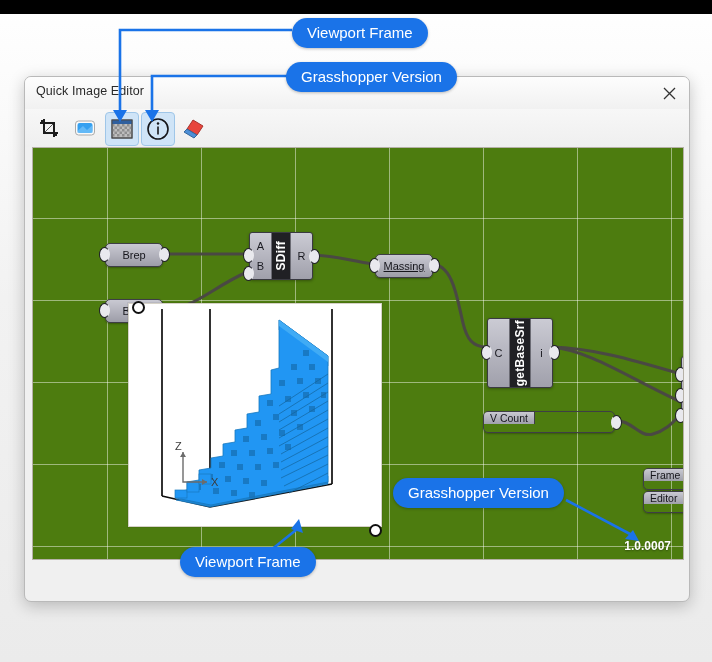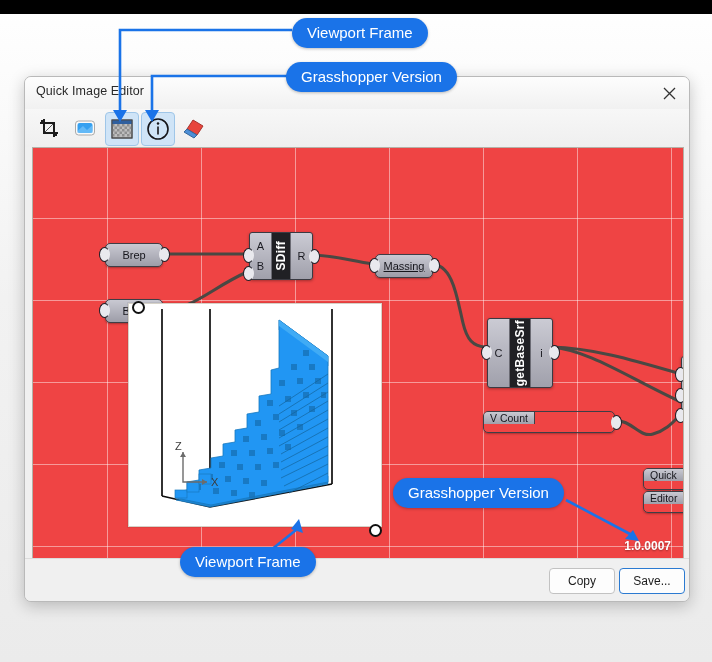--- a/index.html
+++ b/index.html
@@ -25,21 +25,21 @@
   .closebtn svg{display:block;}
 
   .toolbar{position:absolute;left:0;top:32px;width:664px;height:38px;
     background:linear-gradient(180deg,#f7f7f7,#efefef);}
   .tool{position:absolute;top:3px;width:32px;height:32px;border-radius:4px;
     display:flex;align-items:center;justify-content:center;}
   .tool.sel{background:#cfe4f7;border:1px solid #9fc6e8;}
 
   
   .canvasWrap{position:absolute;left:7px;top:70px;width:650px;height:411px;
-    background:#ef4444;border:1px solid #b5b1a7;overflow:hidden;}
+    background:#4d7c0f;border:1px solid #b5b1a7;overflow:hidden;}
   .grid{position:absolute;inset:0;
     background-image:
       linear-gradient(to right,rgba(255,255,255,.46) 1px,transparent 1px),
       linear-gradient(to bottom,rgba(255,255,255,.46) 1px,transparent 1px);
     background-size:94px 82px;background-position:-20px -12px;}
 
   
   .ghparam{position:absolute;height:22px;border-radius:5px;
     background:linear-gradient(180deg,#c9c9d2,#9d9da8);
     border:1px solid #3e3e46;display:flex;align-items:center;justify-content:center;
@@ -253,38 +253,34 @@
         <div class="nm">V Count</div>
         <div class="trk">
           <div class="ticks"></div>
           <div class="dia"></div>
           <div class="val">22</div>
         </div>
       </div>
       <div class="port r" style="left:578px;top:267px;"></div>
 
       <div class="slider" style="left:610px;top:320px;width:110px;">
-        <div class="nm">Quick</div>
+        <div class="nm">Frame</div>
         <div class="trk">
           
         </div>
       </div>
 
       <div class="slider" style="left:610px;top:343px;width:110px;">
         <div class="nm">Editor</div>
 
       </div>
 
       <div class="version">1.0.0007</div>
     </div>
 
-    <div class="footer">
-      <div class="btn" style="left:524px">Copy</div>
-      <div class="btn focus" style="left:594px">Save...</div>
-    </div>
   </div>
 
   <div class="vp">
     <svg width="252" height="222" viewBox="0 0 252 222">
       <rect x="0" y="0" width="252" height="222" fill="#ffffff"></rect>
       <g stroke="#0d0d0d" stroke-width="1.7" fill="none">
         <path d="M33 5 L33 192"></path>
         <path d="M81 5 L81 203"></path>
         <path d="M203 5 L203 180"></path>
         <path d="M33 192 L81 203 L203 180"></path>

